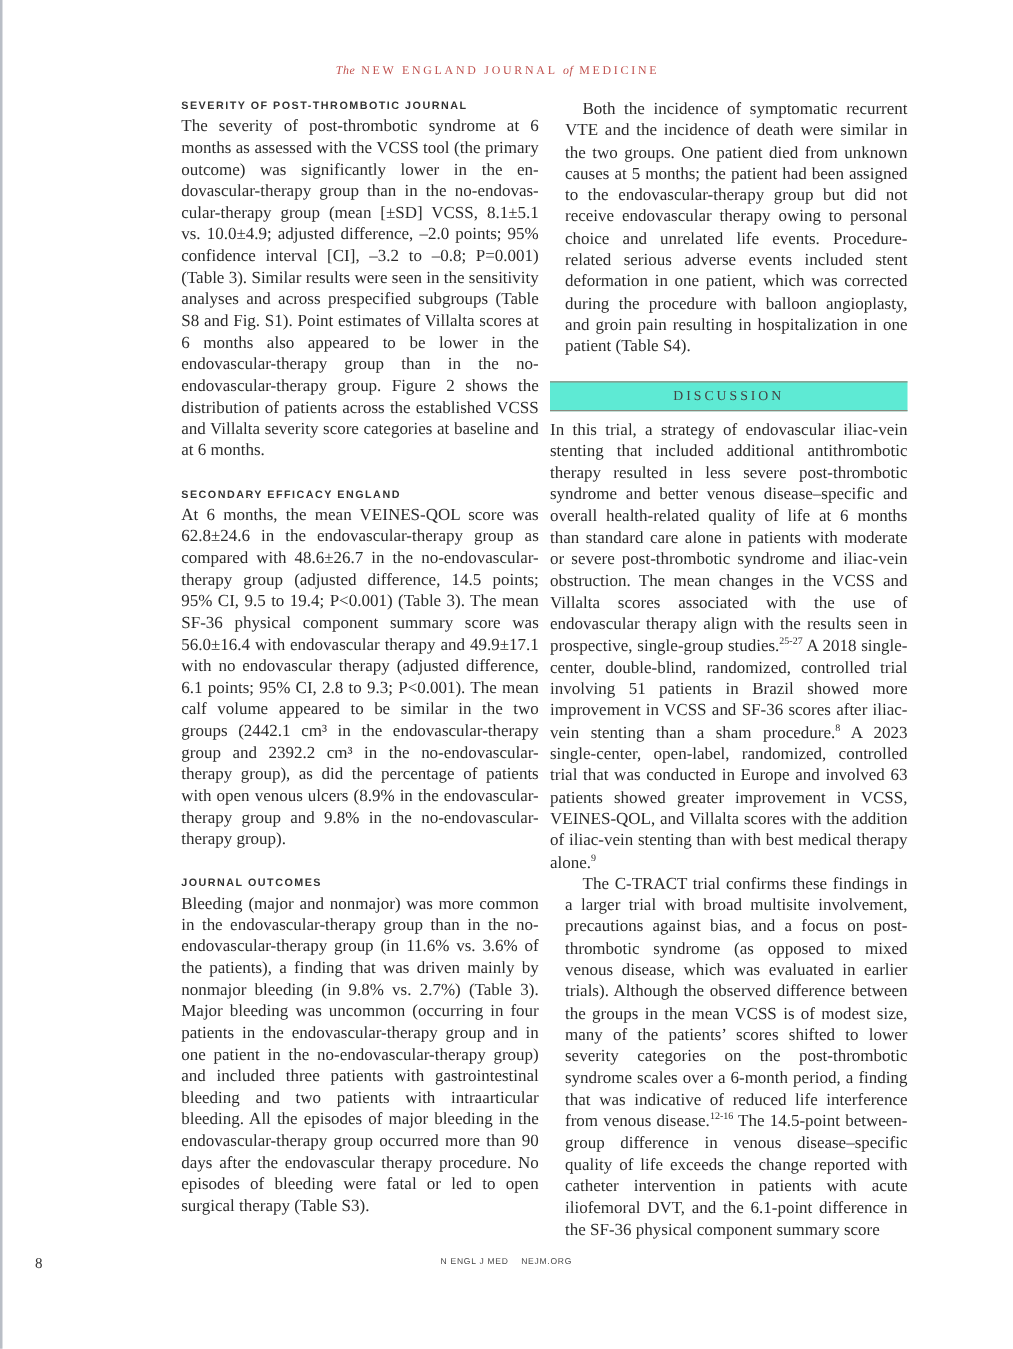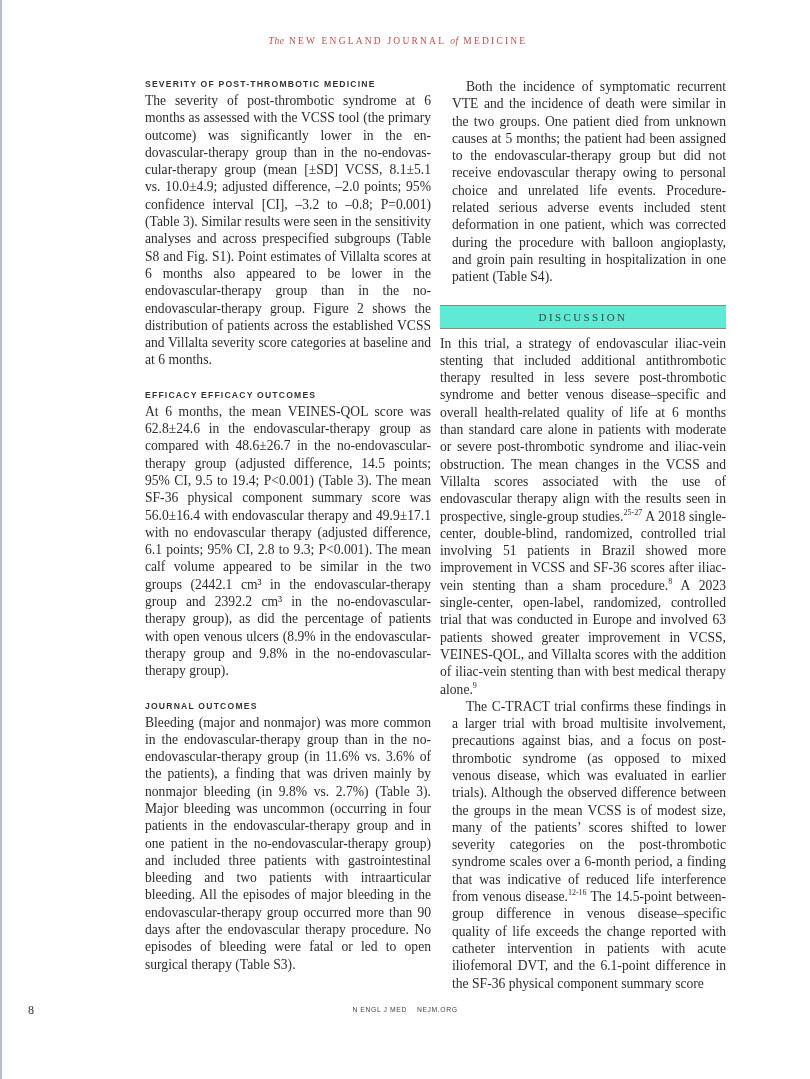--- a/index.html
+++ b/index.html
@@ -2,21 +2,21 @@
 <html><head>
   <meta charset="utf-8">
   <style>
     html, body { margin: 0; padding: 0; }
     body {
       width: 810px; height: 1079px; background: #ffffff; position: relative; overflow: hidden;
       font-family: "Liberation Serif", "DejaVu Serif", serif; color: #2b2b2b;
     }
     .left-edge { position: absolute; left: 0; top: 0; width: 2px; height: 1079px; background: #b9bec6; }
     .running-head {
-      position: absolute; top: 36px; left: 0; width: 796px; text-align: center;
+      position: absolute; top: 52px; left: 0; width: 796px; text-align: center;
       font-family: "Liberation Serif", serif; font-size: 9.5px; letter-spacing: 2.2px; color: #c0504d;
     }
     .running-head .it { font-style: italic; letter-spacing: 0.5px; }
     .col { position: absolute; top: 78px; width: 286px; font-size: 13.6px; line-height: 17.3px; text-align: justify; hyphens: manual; }
     .col-left { left: 145px; }
     .col-right { left: 440px; }
     .sec-head {
       font-family: "Liberation Sans", "DejaVu Sans", sans-serif; font-weight: bold; font-size: 8.6px;
       letter-spacing: 1.2px; color: #333; margin: 0 0 2px 0; line-height: 12px;
     }
@@ -40,24 +40,24 @@
 <div class="left-edge"></div>
 
 <div class="running-head">
   <span class="it">The</span>
   <span>NEW ENGLAND JOURNAL</span>
   <span class="it">of</span>
   <span>MEDICINE</span>
 </div>
 
 <div class="col col-left">
-  <div class="sec-head">SEVERITY OF POST-THROMBOTIC MEDICINE</div>
+  <div class="sec-head">SEVERITY OF POST-THROMBOTIC JOURNAL</div>
   <p>The severity of post-thrombotic syndrome at 6 months as assessed with the VCSS tool (the pri­mary outcome) was significantly lower in the en­dovascular-therapy group than in the no-endovas­cular-therapy group (mean [±SD] VCSS, 8.1±5.1 vs. 10.0±4.9; adjusted difference, –2.0 points; 95% confidence interval [CI], –3.2 to –0.8; P=0.001) (Table 3). Similar results were seen in the sensi­tivity analyses and across prespecified subgroups (Table S8 and Fig. S1). Point estimates of Villalta scores at 6 months also appeared to be lower in the endovascular-therapy group than in the no-endovascular-therapy group. Figure 2 shows the distribution of patients across the established VCSS and Villalta severity score categories at baseline and at 6 months.</p>
   <div class="gap"></div>
-  <div class="sec-head">EFFICACY EFFICACY OUTCOMES</div>
+  <div class="sec-head">SECONDARY EFFICACY ENGLAND</div>
   <p>At 6 months, the mean VEINES-QOL score was 62.8±24.6 in the endovascular-therapy group as compared with 48.6±26.7 in the no-endovascular-therapy group (adjusted difference, 14.5 points; 95% CI, 9.5 to 19.4; P&lt;0.001) (Table 3). The mean SF-36 physical component summary score was 56.0±16.4 with endovascular therapy and 49.9±17.1 with no endovascular therapy (adjusted difference, 6.1 points; 95% CI, 2.8 to 9.3; P&lt;0.001). The mean calf volume appeared to be similar in the two groups (2442.1 cm³ in the endovascular-therapy group and 2392.2 cm³ in the no-endovascular-therapy group), as did the percentage of patients with open venous ulcers (8.9% in the endovascular-therapy group and 9.8% in the no-endovascular-therapy group).</p>
   <div class="gap"></div>
   <div class="sec-head">JOURNAL OUTCOMES</div>
   <p>Bleeding (major and nonmajor) was more com­mon in the endovascular-therapy group than in the no-endovascular-therapy group (in 11.6% vs. 3.6% of the patients), a finding that was driven mainly by nonmajor bleeding (in 9.8% vs. 2.7%) (Table 3). Major bleeding was uncommon (occur­ring in four patients in the endovascular-therapy group and in one patient in the no-endovascular-therapy group) and included three patients with gastrointestinal bleeding and two patients with intraarticular bleeding. All the episodes of major bleeding in the endovascular-therapy group oc­curred more than 90 days after the endovascular therapy procedure. No episodes of bleeding were fatal or led to open surgical therapy (Table S3).</p>
 </div>
 
 <div class="col col-right">
   <p class="indent">Both the incidence of symptomatic recurrent VTE and the incidence of death were similar in the two groups. One patient died from unknown causes at 5 months; the patient had been assigned to the endovascular-therapy group but did not receive endovascular therapy owing to personal choice and unrelated life events. Procedure-related serious adverse events included stent deformation in one patient, which was corrected during the procedure with balloon angioplasty, and groin pain resulting in hospitalization in one patient (Table S4).</p>
   <div class="discussion-bar">
     <span>DISCUSSION</span>

